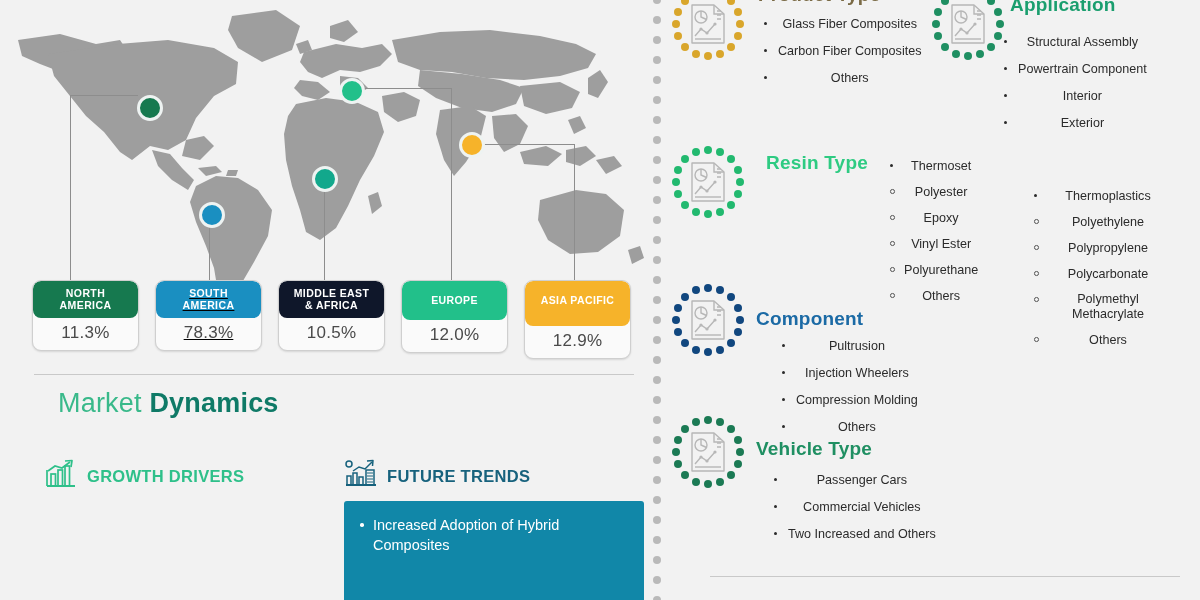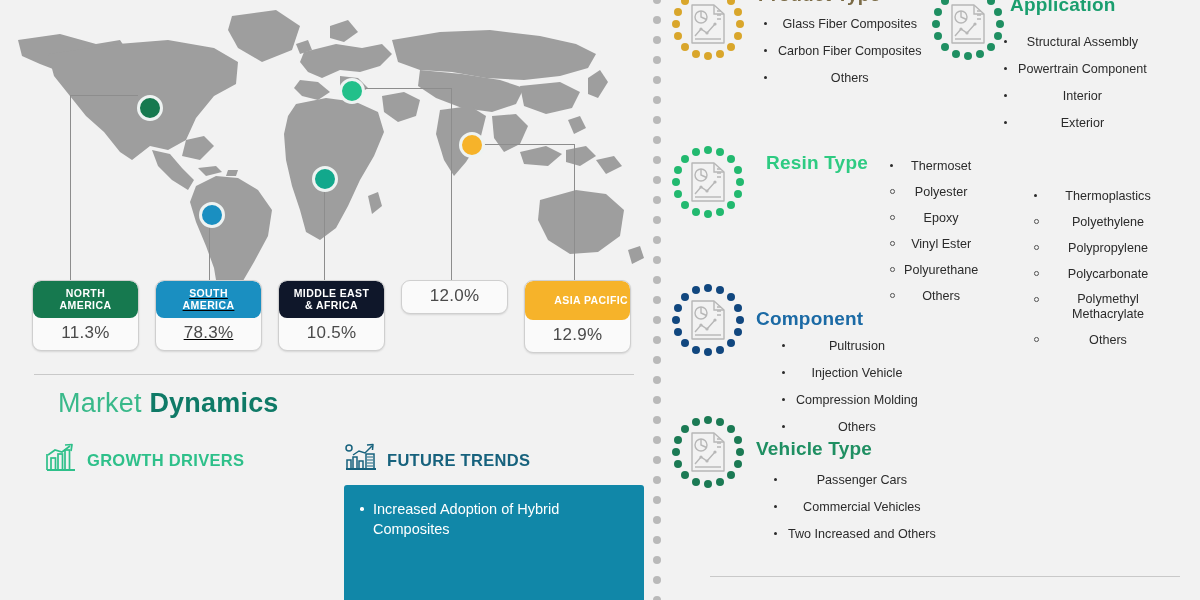--- a/index.html
+++ b/index.html
@@ -44,21 +44,21 @@
   }
 
   
   .hr-left{position:absolute;left:34px;top:374px;width:600px;height:1px;background:#c9c9c9;}
 
   
   .md-title{position:absolute;left:58px;top:388px;font-size:27px;color:#39b98a;letter-spacing:.2px;}
   .md-title b{color:#0f7a67;font-weight:bold;}
   .md-title span{font-weight:normal;}
 
-  .col{position:absolute;top:440px;}
+  .col{position:absolute;top:456px;}
   .col .hdr{display:flex;align-items:center;height:40px;gap:9px;}
   .col .hdr .lbl{font-size:16.5px;font-weight:bold;letter-spacing:.3px;}
   .box{
     margin-top:5px;width:300px;height:120px;
     border-radius:3px 3px 0 0;
     padding:14px 16px 0 14px;box-sizing:border-box;
   }
   .box ul{margin:0;padding:0;list-style:none;}
   .box li{
     position:relative;color:#ffffff;font-size:14.5px;line-height:20px;
@@ -210,25 +210,28 @@
 
       <div class="card" style="left:246px;">
         <div class="head" style="background:#0f172a;">
           <span>MIDDLE EAST</span><br>
           <span>&amp; AFRICA</span>
         </div>
         <div class="val">10.5%</div>
       </div>
 
       <div class="card" style="left:369px;">
+        <div class="head" style="background:#22c08a;padding:13px 2px 14px;">
+          <span>EUROPE</span>
+        </div>
         <div class="val">12.0%</div>
       </div>
 
       <div class="card" style="left:492px;">
-        <div class="head" style="background:#f6b32a;padding:13px 2px 14px;text-align:right;">
+        <div class="head" style="background:#f6b32a;padding:13px 2px 20px;">
           <span>ASIA PACIFIC</span>
         </div>
         <div class="val">12.9%</div>
       </div>
     </div>
 
     <div class="hr-left"></div>
 
     <div class="md-title">
       <span>Market </span><b>Dynamics</b>
@@ -474,21 +477,21 @@
         <path d="M7,37 L33,37"></path>
       </g>
       <circle cx="13" cy="27" r="1.6" fill="#b7b7b7"></circle>
       <circle cx="19" cy="31" r="1.6" fill="#b7b7b7"></circle>
       <circle cx="27" cy="22" r="1.6" fill="#b7b7b7"></circle>
     </svg>
         </div>
       <h3 style="position:absolute;left:84px;top:28px;color:#1b6aa5;">Component</h3>
       <ul style="position:absolute;left:104px;top:58px;">
         <li>Pultrusion</li>
-        <li>Injection Vehicle</li>
+        <li>Injection Wheelers</li>
         <li>Compression Molding</li>
         <li>Others</li>
       </ul>
     </div>
 
     <div class="seg" style="left:8px;top:410px;">
       <div class="icon-ring" style="left:0;top:6px;" id="ring-4">
           <span style="position:absolute;left:32.0px;top:0.0px;width:8px;height:8px;border-radius:50%;background:#1b7a54;"></span>
           <span style="position:absolute;left:44.2px;top:2.4px;width:8px;height:8px;border-radius:50%;background:#1b7a54;"></span>
           <span style="position:absolute;left:54.6px;top:9.4px;width:8px;height:8px;border-radius:50%;background:#1b7a54;"></span>

